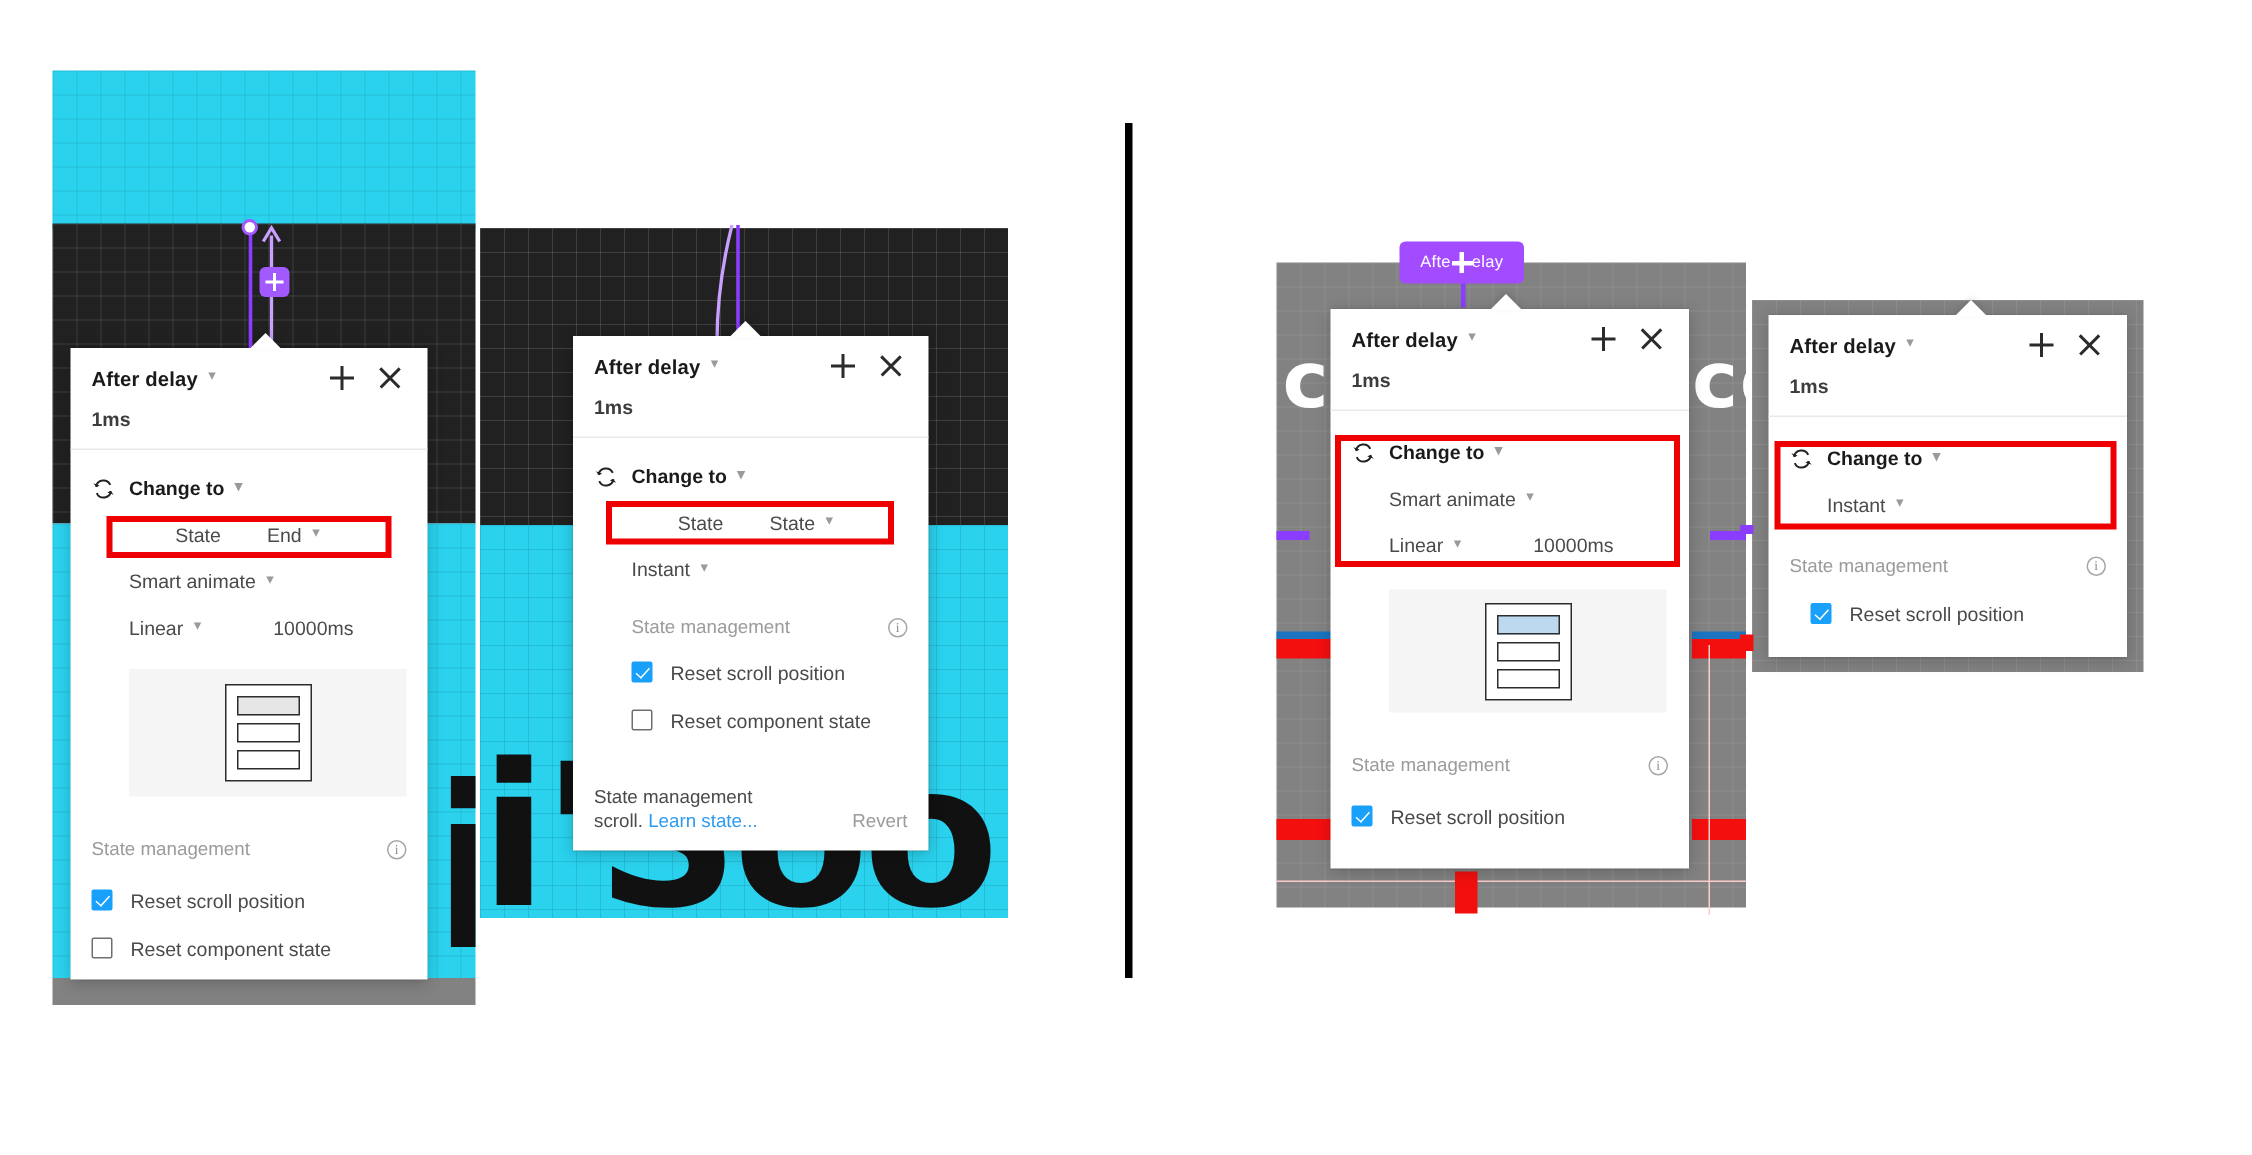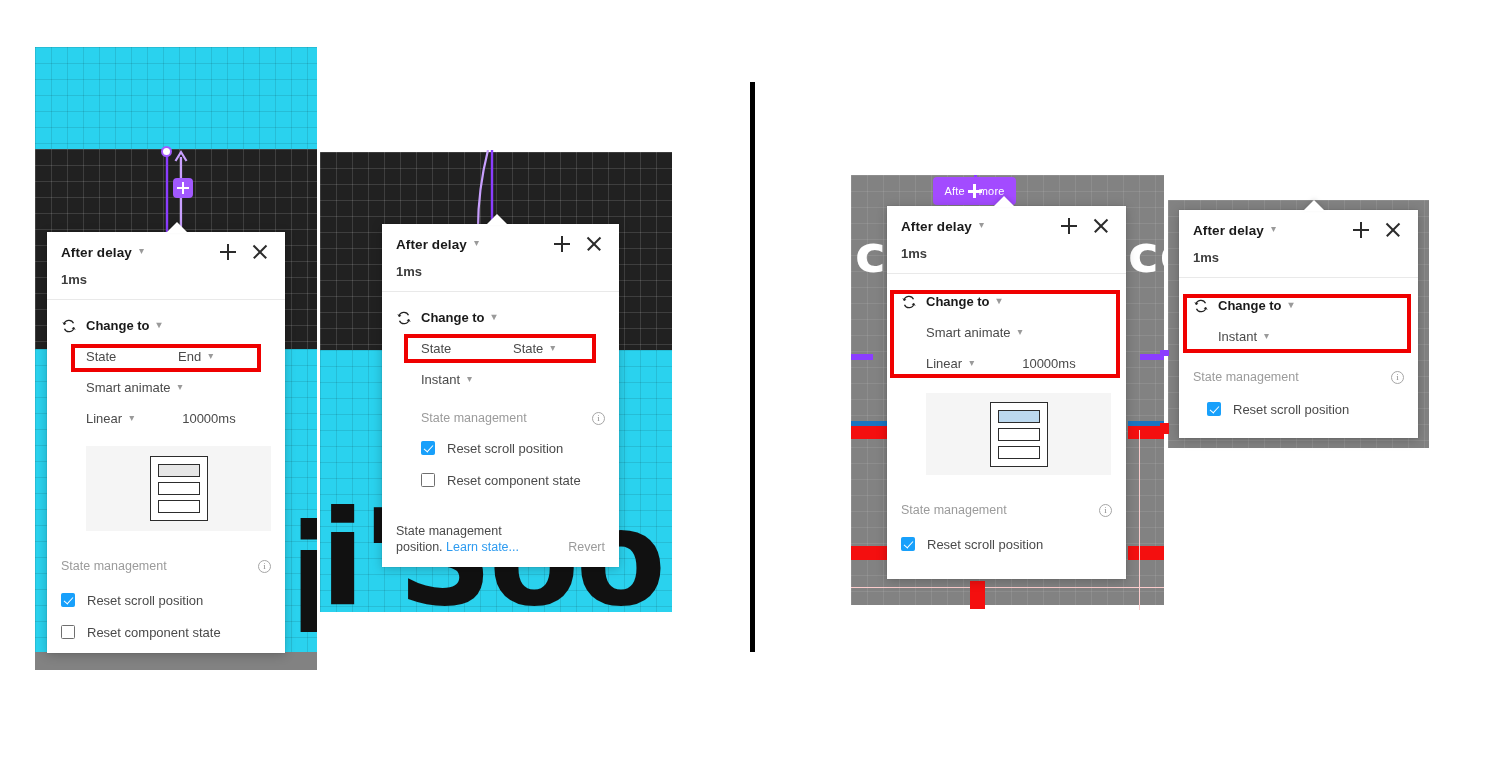--- a/index.html
+++ b/index.html
@@ -60,21 +60,21 @@
     height: 31px; font-size: 13px; color: #4a4a4a;
   }
   .row.bold { color:#1a1a1a; font-weight:bold; }
   .row .lbl { white-space: nowrap; }
 
   .changeicon {
     width: 16px; height: 16px; margin-right: 9px; flex: 0 0 16px;
     position: relative;
   }
 
-  .indent { padding-left: 25px; }
+  .indent { padding-left: 25px; text-align: center; }
 
   .state-row { display:flex; align-items:center; height:31px; font-size:13px; color:#4a4a4a;}
   .state-row .skey { width: 92px; }
 
   .redbox {
     position: absolute;
     border: 4px solid #ef0000;
     pointer-events: none;
     z-index: 5;
   }
@@ -243,23 +243,23 @@
 
     <div class="redbar" style="left:851px; top:546px; width:42px; height:14px;"></div>
     <div class="redbar" style="left:1128px; top:546px; width:36px; height:14px;"></div>
 
     <div class="thinline" style="left:851px; top:587px; width:313px; height:1px;"></div>
     <div class="thinline" style="left:1139px; top:430px; width:1px; height:180px;"></div>
     <div class="redbar" style="left:970px; top:581px; width:15px; height:28px;"></div>
 
     <div class="purplebar" style="left:974px; top:175px; width:3px; height:30px;"></div>
 
-    <div class="badge-afterdelay" style="left:933px; top:177px; width:83px; height:28px;">
+    <div class="badge-afterdelay" style="left:933px; top:161px; width:83px; height:28px;">
       <span>Afte</span>
-      <span style="margin-left:14px;">more</span>
+      <span style="margin-left:14px;">elay</span>
       <span class="badge-plus"></span>
     </div>
   </div>
 
   <div>
     <div class="grid-gray" style="left:1168px; top:200px; width:261px; height:248px;"></div>
     <div class="purplebar" style="left:1160px; top:350px; width:9px; height:6px;"></div>
     <div class="redbar" style="left:1160px; top:423px; width:9px; height:11px;"></div>
   </div>
 
@@ -385,21 +385,21 @@
       </div>
       <div class="chk-row" style="margin-left:25px; margin-top:2px;">
         <span class="chk"></span>
         <span>Reset component state</span>
       </div>
 
       <div class="toast" style="margin-top:28px;">
         <div>
           <div>State management</div>
           <div>
-            <span>position. </span><a href="#">Learn state...</a>
+            <span>scroll. </span><a href="#">Learn state...</a>
           </div>
         </div>
         <span class="revert">Revert</span>
       </div>
     </div>
 
     <div class="redbox" style="left:22px; top:110px; width:192px; height:29px;"></div>
   </div>
 
   <div class="popover" style="left:887px; top:206px; width:239px;">

